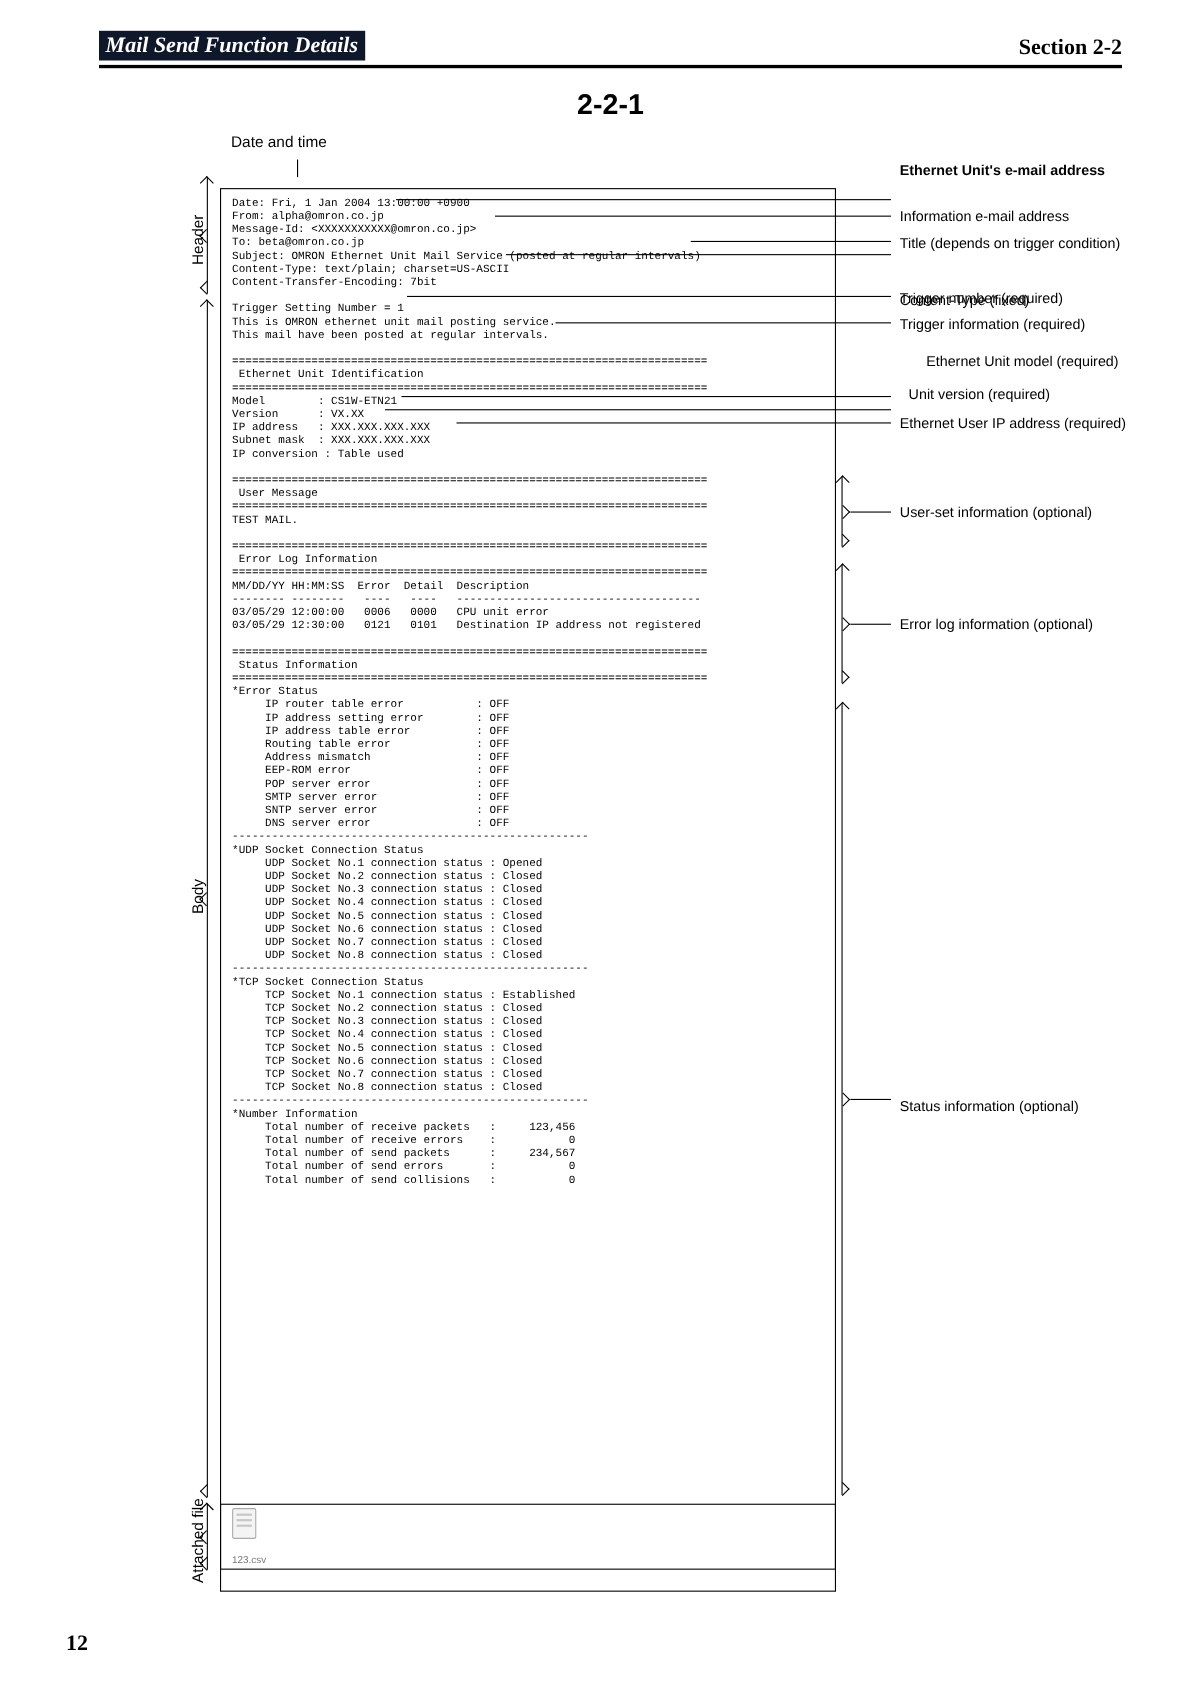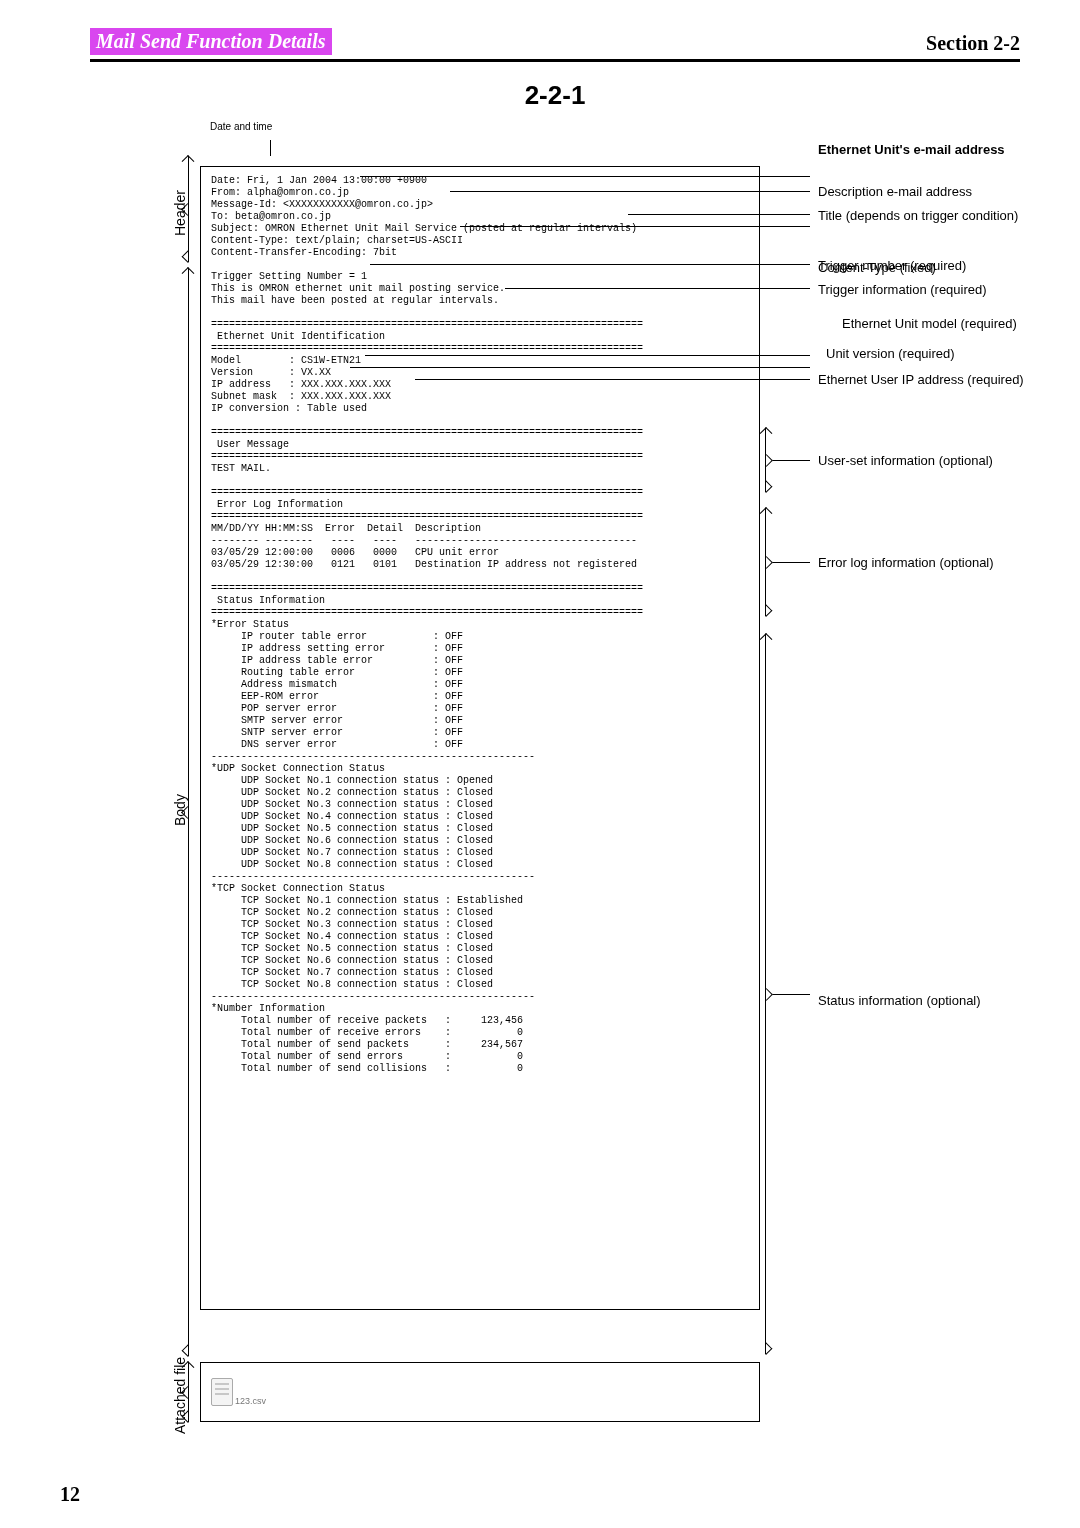--- a/index.html
+++ b/index.html
@@ -20,21 +20,21 @@
     display: flex;
     justify-content: space-between;
     align-items: flex-end;
     border-bottom: 3px solid #000;
     padding-bottom: 4px;
   }
   .running-head .left {
     font-style: italic;
     font-weight: bold;
     font-size: 20px;
-    background: #d946ef;
+    background: #0f172a;
     color: #fff;
     padding: 2px 6px 2px 6px;
   }
   .running-head .right {
     font-weight: bold;
     font-size: 20px;
   }
   .heading-row {
     display: flex;
     align-items: baseline;
@@ -47,35 +47,35 @@
     font-weight: bold;
     font-size: 26px;
   }
   .heading-title {
     font-family: Arial, Helvetica, sans-serif;
     font-weight: bold;
     font-size: 26px;
   }
   .caption {
     font-family: Arial, Helvetica, sans-serif;
-    font-size: 10px;
+    font-size: 14px;
     margin: 10px 0 0 120px;
   }
   .figure-area {
     position: relative;
     margin-top: 4px;
     margin-left: 60px;
     height: 1310px;
   }
   .email-box {
     position: absolute;
     left: 50px;
     top: 20px;
     width: 560px;
-    height: 1144px;
+    height: 1276px;
     border: 1px solid #000;
     box-sizing: border-box;
     padding: 8px 10px;
     font-family: "Courier New", Courier, monospace;
     font-size: 10px;
     line-height: 12px;
     white-space: pre;
     overflow: hidden;
   }
   .attach-box {
@@ -86,23 +86,23 @@
     height: 60px;
     border: 1px solid #000;
     box-sizing: border-box;
     padding: 8px 10px;
     display: flex;
     align-items: center;
     gap: 2px;
   }
   .attach-file {
     display: flex;
-    flex-direction: row;
-    align-items: flex-end;
-    gap: 2px;
+    flex-direction: column;
+    align-items: flex-start;
+    gap: 14px;
     font-family: Arial, Helvetica, sans-serif;
     font-size: 9px;
     color: #777;
   }
   .file-icon {
     width: 20px;
     height: 26px;
     border: 1px solid #aaa;
     border-radius: 2px;
     position: relative;
@@ -333,21 +333,21 @@
       </div>
     <div class="rbrace" style="left:615px; top:498px; height:720px;">
         <span class="nub"></span>
       </div>
 
     <div class="leader" style="left:623px; top:324px; width:37px;"></div>
     <div class="leader" style="left:623px; top:426px; width:37px;"></div>
     <div class="leader" style="left:623px; top:858px; width:37px;"></div>
 
     <span class="callout-label" style="left:668px; top:6px;font-weight:bold;">Ethernet Unit's e-mail address</span>
-    <span class="callout-label" style="left:668px; top:48px;">Description e-mail address</span>
+    <span class="callout-label" style="left:668px; top:48px;">Information e-mail address</span>
     <span class="callout-label" style="left:668px; top:72px;">Title (depends on trigger condition)</span>
     <span class="callout-label" style="left:668px; top:96px;margin-top:28px;">Content-Type (fixed)</span>
     <span class="callout-label" style="left:668px; top:122px;">Trigger number (required)</span>
     <span class="callout-label" style="left:668px; top:146px;">Trigger information (required)</span>
     <span class="callout-label" style="left:692px; top:180px;">Ethernet Unit model (required)</span>
     <span class="callout-label" style="left:676px; top:210px;">Unit version (required)</span>
     <span class="callout-label" style="left:668px; top:236px;">Ethernet User IP address (required)</span>
     <span class="callout-label" style="left:668px; top:317px;">User-set information (optional)</span>
     <span class="callout-label" style="left:668px; top:419px;">Error log information (optional)</span>
     <span class="callout-label" style="left:668px; top:857px;">Status information (optional)</span>

